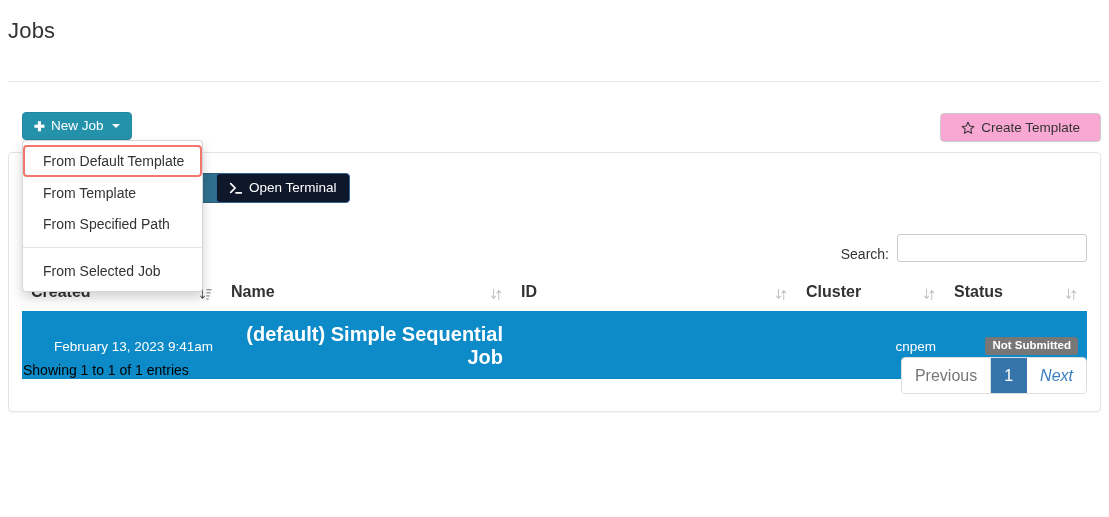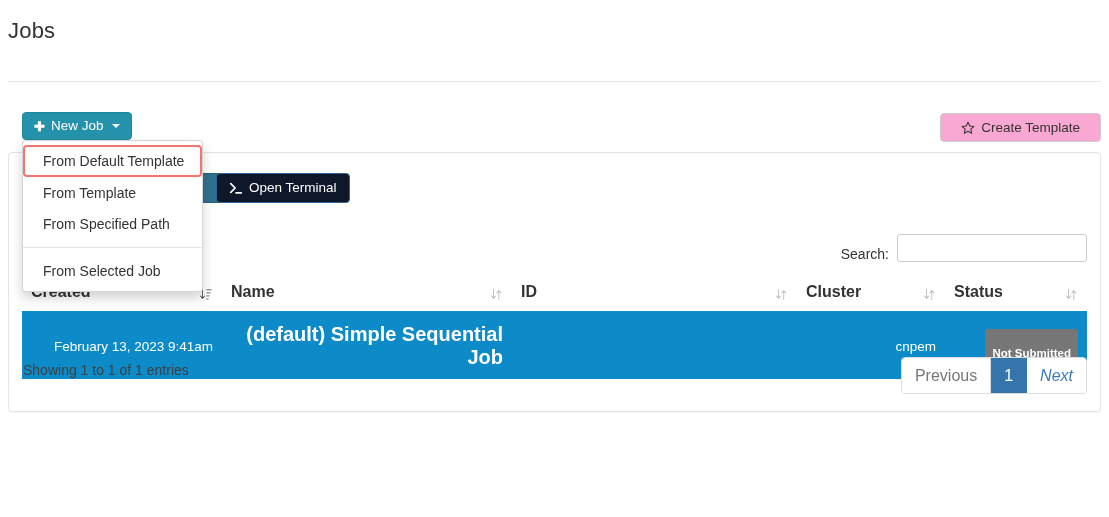--- a/index.html
+++ b/index.html
@@ -240,37 +240,37 @@
   }
   td.cell-name { font-weight: bold; font-size: 20px; }
 
   .badge {
     display: inline-block;
     background: #777777;
     color: #ffffff;
     font-size: 11.5px;
     font-weight: bold;
     border-radius: 3px;
-    padding: 19px 7px 4px 7px;
+    padding: 3px 7px 4px 7px;
     line-height: 1;
   }
 
   
   .col-created { width: 200px; }
   .col-name    { width: 290px; }
   .col-id      { width: 285px; }
   .col-cluster { width: 148px; }
   .col-status  { width: 142px; }
 
   
   .table-info {
     position: absolute;
     left: 23px; top: 362px;
     font-size: 14px;
-    color: #404040;
+    color: #000000;
     z-index: 8;
   }
   .pagination {
     position: absolute;
     right: 22px; top: 357px;
     display: flex;
     border: 1px solid #dddddd;
     border-radius: 4px;
     overflow: hidden;
     z-index: 8;

